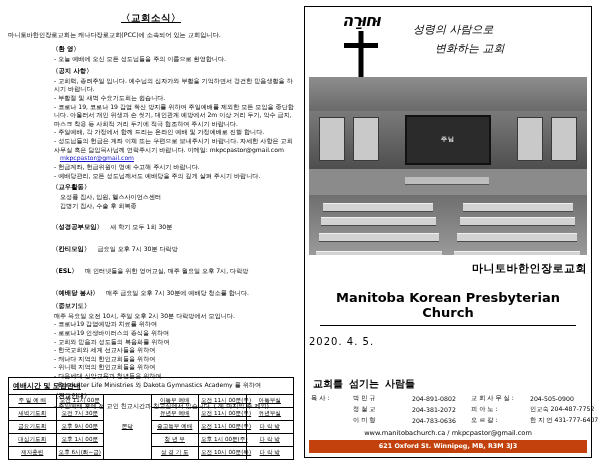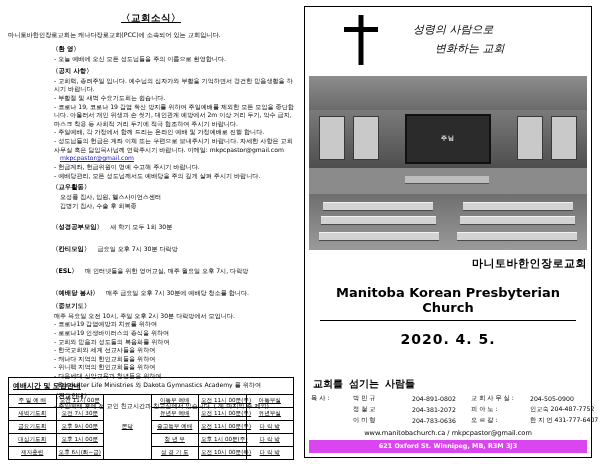--- a/index.html
+++ b/index.html
@@ -161,37 +161,37 @@
     text-align:right; font-size:11px; font-weight:bold; margin-top:6px;
     letter-spacing:0.5px;
   }
   .church-en {
     text-align:center; font-size:13px; font-weight:bold; margin-top:14px;
   }
   .rule {
     width:92%; height:1px; background:#000; margin:5px auto 0 auto;
   }
   .date {
-    text-align:center; font-size:14px; font-weight:bold; margin-top:10px;
+    text-align:left; font-size:10px; font-weight:normal; margin-top:10px;
     letter-spacing:1px;
   }
   .servants-title {
     font-size:10px; font-weight:bold; margin:30px 0 2px 4px;font-family:Liberation Mono, monospace;
   }
   table.serv {
     width:100%; border-collapse:collapse; font-size:6.2px; table-layout:fixed;
   }
   table.serv td { padding:1px 2px; white-space:nowrap; }
   table.serv td.k { width:42px; }
   .web {
     text-align:center; font-size:6.6px; margin-top:3px;
   }
   .addr-bar {
     margin-top:3px;
-    background:#d946ef; color:#fff;
+    background:#c2410c; color:#fff;
     text-align:center; font-size:6.4px; font-weight:bold;
     padding:2px 0 3px 0;
   }
 </style>
 </head>
 <body>
 
 <div class="page">
 
   <div class="left">
@@ -312,20 +312,21 @@
       </tbody>
         </table>
     </div>
   </div>
 
   <div class="right">
     <div class="bulletin">
 
       <div class="banner">
         <div class="logo-wrap">
+          <div class="logo-word">וּחוּרַה</div>
           <div class="cross">
             <div class="v"></div>
               <div class="h"></div>
           </div>
         </div>
         <div class="slogan">
           <div>성령의 사람으로</div>
           <div class="l2">변화하는 교회</div>
         </div>
       </div>

